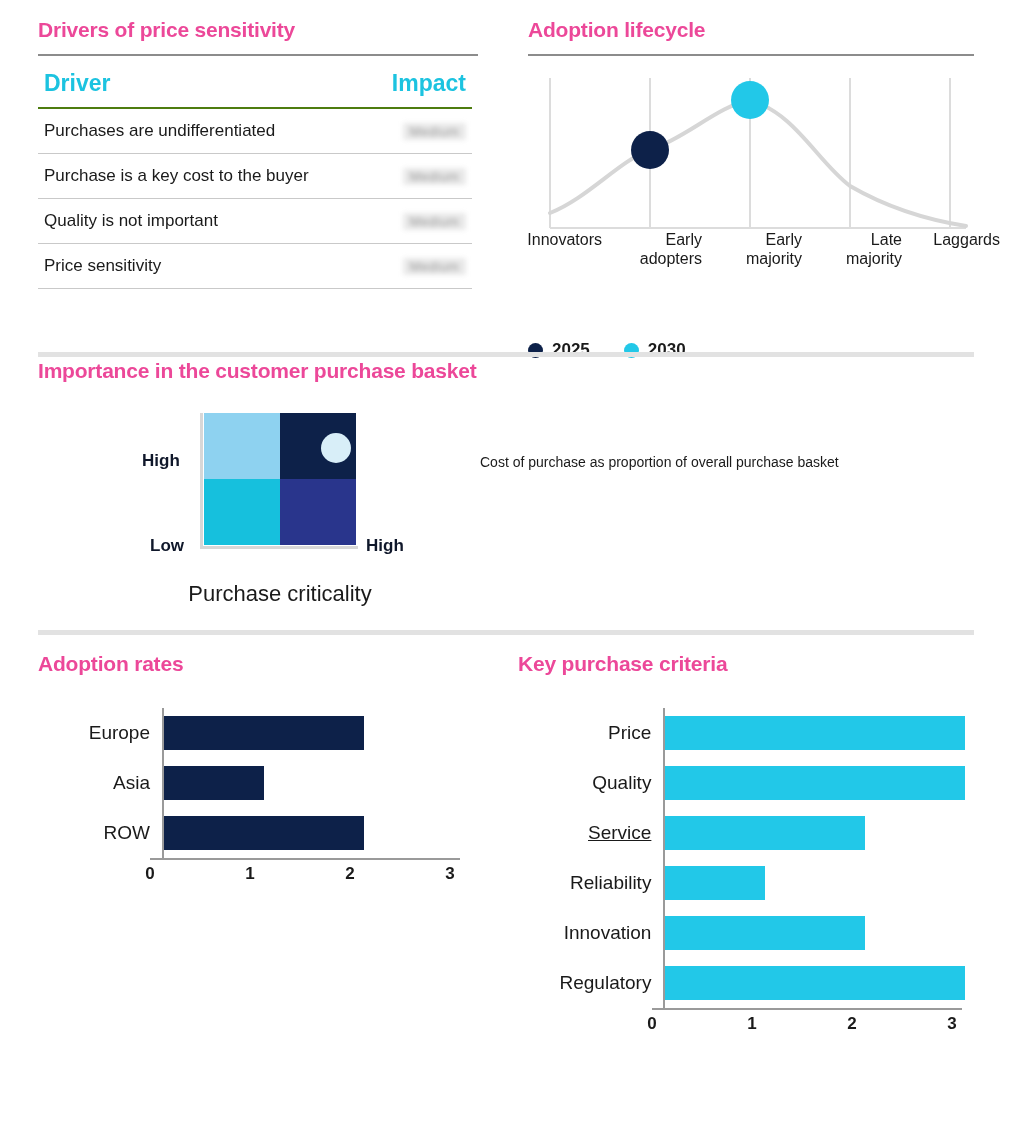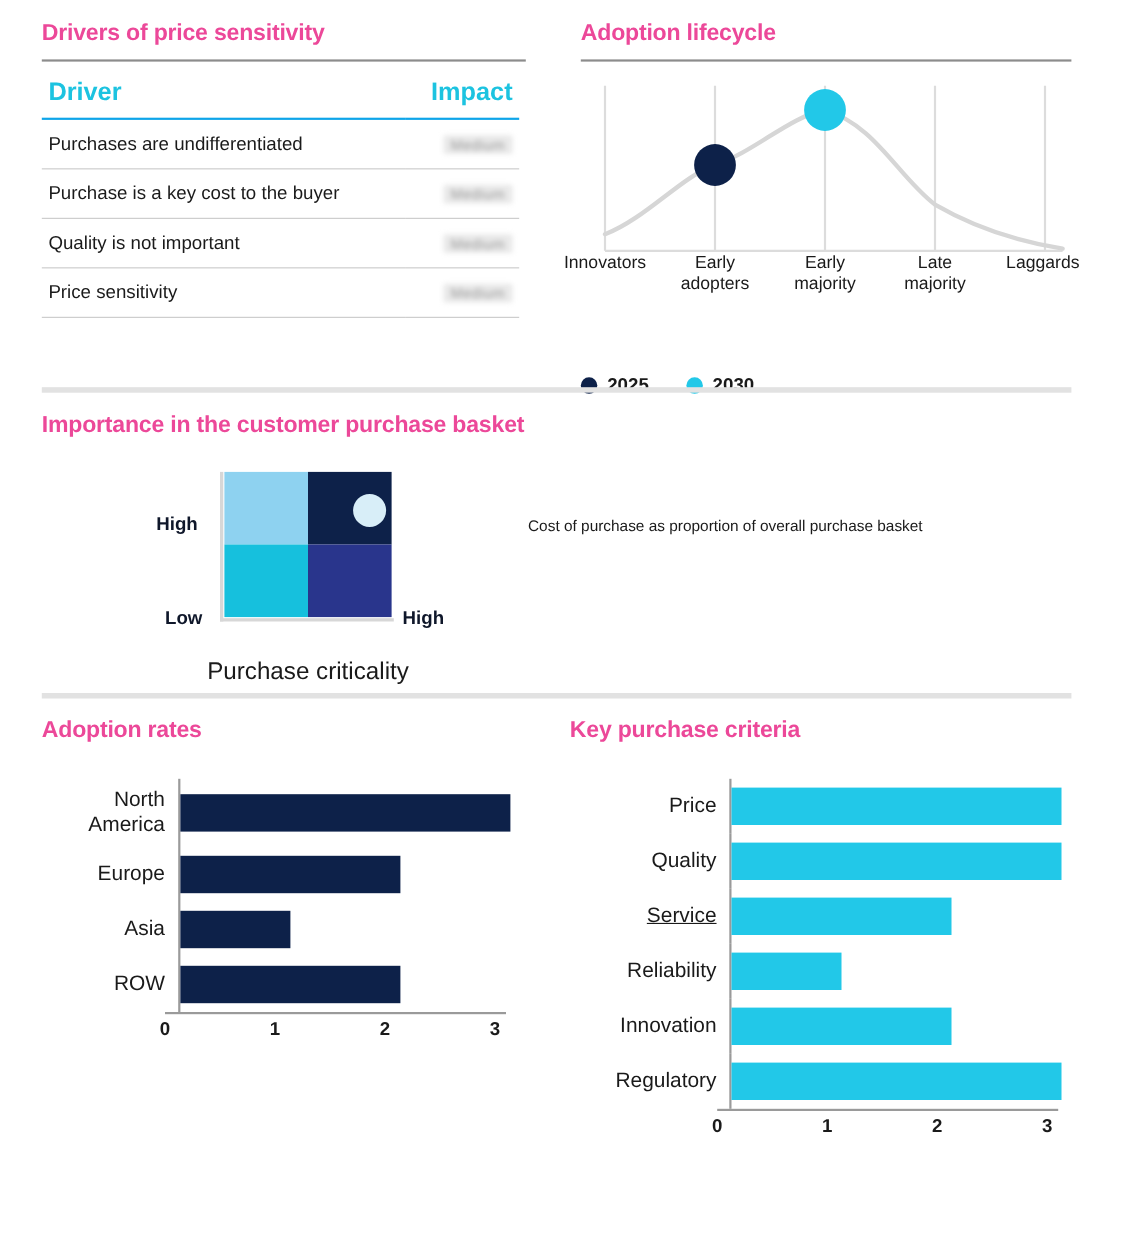--- a/index.html
+++ b/index.html
@@ -53,21 +53,21 @@
     width: 434px;
     border-collapse: collapse;
     margin-top: 10px;
   }
   .tbl th {
     font-size: 23px;
     font-weight: bold;
     color: #1cc3e0;
     text-align: left;
     padding: 4px 6px 10px 6px;
-    border-bottom: 2px solid #0ea5e9;
+    border-bottom: 2px solid #4d7c0f;
   }
   .tbl th.impact-col { text-align: right; }
   .tbl td {
     font-size: 17px;
     color: #1a1a1a;
     padding: 12px 6px 12px 6px;
     border-bottom: 1.5px solid #c9c9c9;
     white-space: nowrap;
   }
   .tbl td.impact-cell { text-align: right; }
@@ -97,21 +97,21 @@
     margin-top: 12px;
   }
   .lifecycle-labels {
     position: relative;
     width: 446px;
     height: 46px;
   }
   .lc-label {
     position: absolute;
     width: 104px;
-    text-align: center;
+    text-align: right;
     font-size: 16px;
     line-height: 19px;
     color: #1a1a1a;
   }
   .legend {
     margin-top: 6px;
     display: flex;
     align-items: center;
     gap: 10px;
   }
@@ -130,21 +130,21 @@
   .legend-text {
     font-size: 17px;
     font-weight: bold;
     color: #1a1a1a;
   }
 
   
   #basket-panel {
     position: absolute;
     left: 38px;
-    top: 375px;
+    top: 359px;
     width: 936px;
   }
   .matrix-wrap {
     position: relative;
     margin-top: 30px;
     height: 200px;
   }
   .matrix {
     position: absolute;
     left: 166px;
@@ -366,26 +366,20 @@
       <div class="matrix-caption">Cost of purchase as proportion of overall purchase basket</div>
     </div>
   </div>
 
   <div class="section-divider" style="top:630px;"></div>
 
   <div id="adoption-panel">
     <div class="panel-title">Adoption rates</div>
 
     <div class="bar-chart">
-      <div class="bar-row" style="height:62px;">
-        <div class="bar-label" style="width:112px;">North<br>America</div>
-        <div class="bar-track" style="width:310px;height:62px;">
-          <div class="bar" style="width:300px;background:#0d2149;"></div>
-        </div>
-      </div>
       <div class="bar-row">
         <div class="bar-label" style="width:112px;">Europe</div>
         <div class="bar-track" style="width:310px;">
           <div class="bar" style="width:200px;background:#0d2149;"></div>
         </div>
       </div>
       <div class="bar-row">
         <div class="bar-label" style="width:112px;">Asia</div>
         <div class="bar-track" style="width:310px;">
           <div class="bar" style="width:100px;background:#0d2149;"></div>

